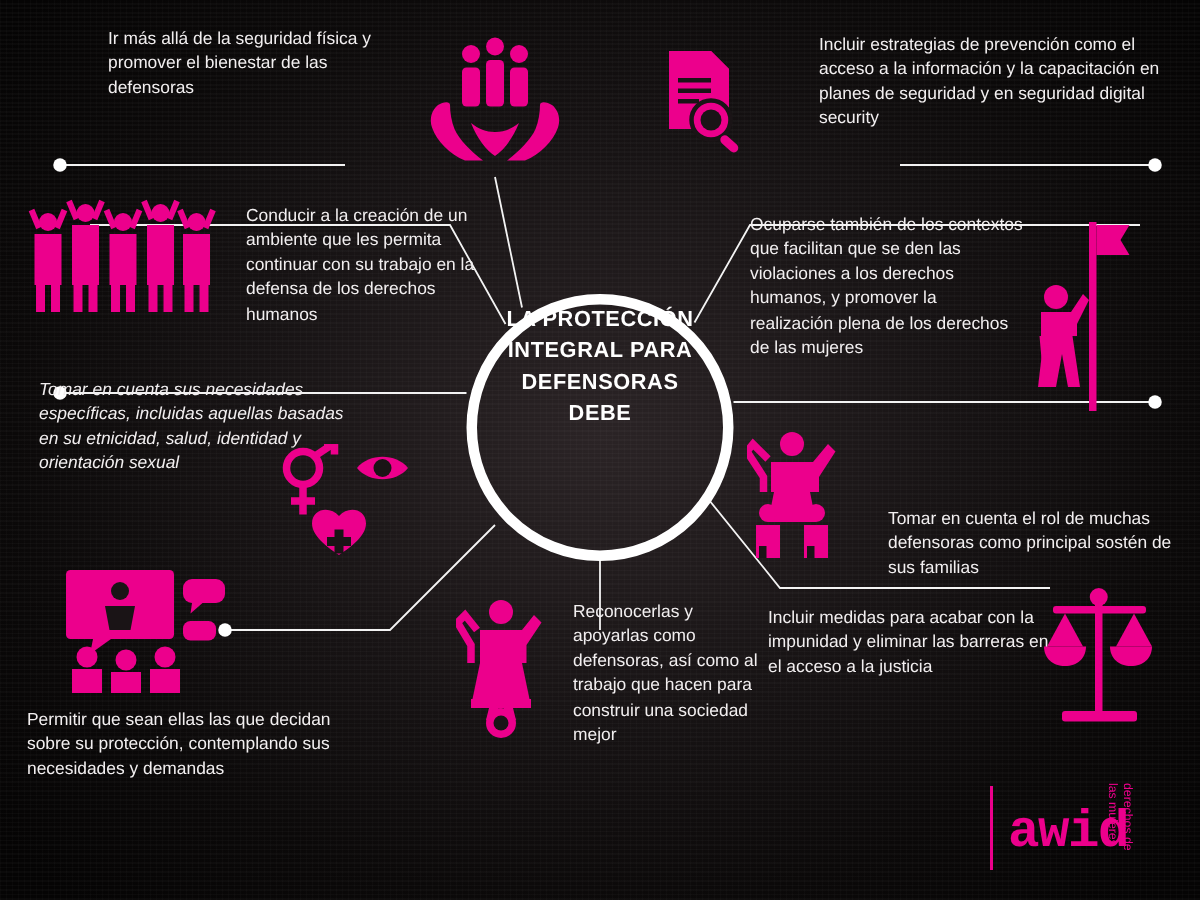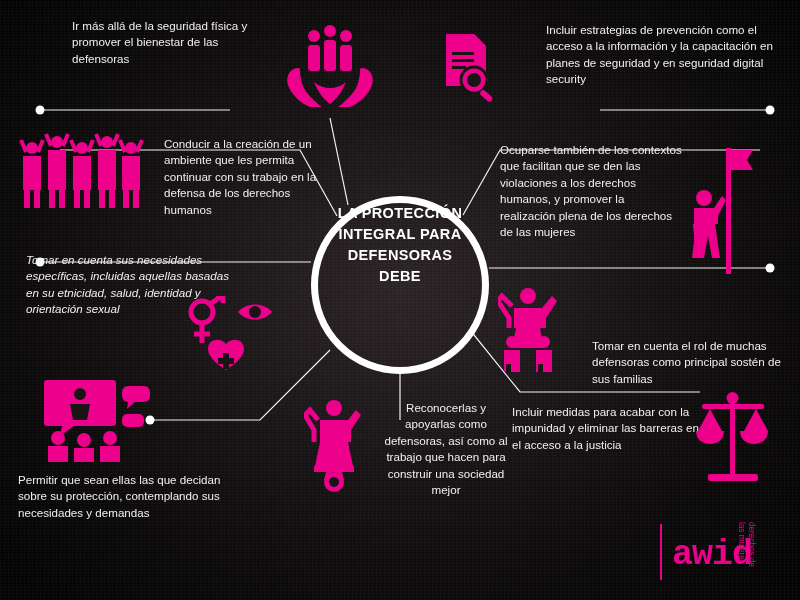--- a/index.html
+++ b/index.html
@@ -223,21 +223,21 @@
       <rect x="86" y="38" width="22" height="13" rx="5"></rect>
       <circle cx="22" cy="62" r="7"></circle>
         <path d="M12 70h20v16H12z"></path>
       <circle cx="48" cy="64" r="7"></circle>
         <path d="M38 72h20v14H38z"></path>
       <circle cx="74" cy="62" r="7"></circle>
         <path d="M64 70h20v16H64z"></path>
     </svg>
   </div>
 
-  <div class="node-text t-left" style="left:382px;top:400px;width:128px;text-align:center;">Reconocerlas y apoyarlas como defensoras, así como al trabajo que hacen para construir una sociedad mejor</div>
+  <div class="node-text t-left" style="left:382px;top:400px;width:128px;">Reconocerlas y apoyarlas como defensoras, así como al trabajo que hacen para construir una sociedad mejor</div>
   <div class="icon" style="left:304px;top:396px;width:66px;height:98px;">
     <svg viewBox="0 0 66 98" width="66" height="98" fill="#ec008c">
       <circle cx="30" cy="12" r="8"></circle>
       <path d="M16 24h28l8-10 5 5-10 15v12H16z"></path>
       <path d="M14 24L6 14 1 19l9 15v12" stroke="#ec008c" stroke-width="5" fill="none"></path>
       <path d="M16 46h28l5 24H11z"></path>
       <rect x="10" y="70" width="40" height="6"></rect>
       <path d="M22 76h6l2 8h-10zM32 76h6l2 8H30z"></path>
       <circle cx="30" cy="86" r="10"></circle>
       <circle cx="30" cy="86" r="5" fill="#1a1416"></circle>

